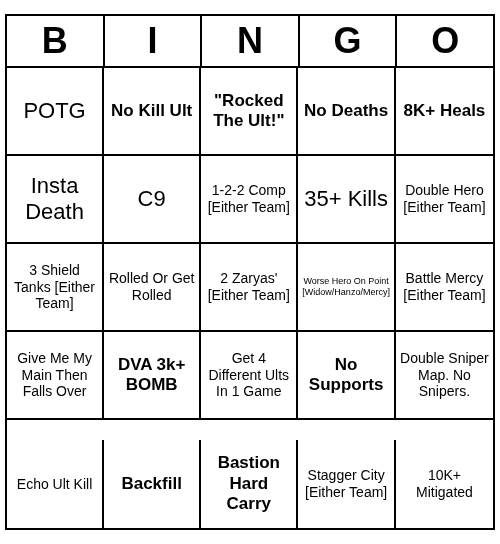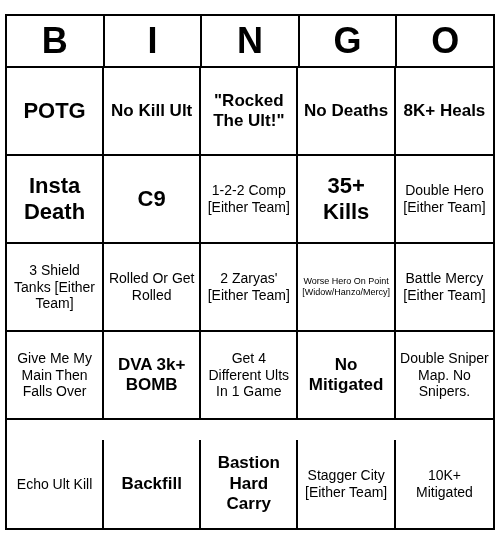--- a/index.html
+++ b/index.html
@@ -52,21 +52,21 @@
     .bingo-cell:nth-child(5n) {
       border-right: none;
       text-align: center;
     }
     .bingo-cell:nth-child(n+21) {
       border-bottom: none;
       margin-top: 20px;
     }
     .large-text {
       font-size: 22px;
-      font-weight: bold;
+      font-weight: normal;
     }
     .medium-text {
       font-size: 17px;
       font-weight: bold;
     }
     .small-text {
       font-size: 14px;
     }
     .xsmall-text {
       font-size: 9px;
@@ -133,21 +133,21 @@
       <div class="bingo-cell">
         <span class="small-text">Give Me My Main Then Falls Over</span>
       </div>
       <div class="bingo-cell">
         <span class="medium-text">DVA 3k+ BOMB</span>
       </div>
       <div class="bingo-cell">
         <span class="small-text">Get 4 Different Ults In 1 Game</span>
       </div>
       <div class="bingo-cell">
-        <span class="medium-text">No Mitigated</span>
+        <span class="medium-text">No Supports</span>
       </div>
       <div class="bingo-cell">
         <span class="small-text">Double Sniper Map. No Snipers.</span>
       </div>
       <div class="bingo-cell">
         <span class="small-text">Echo Ult Kill</span>
       </div>
       <div class="bingo-cell">
         <span class="medium-text">Backfill</span>
       </div>

